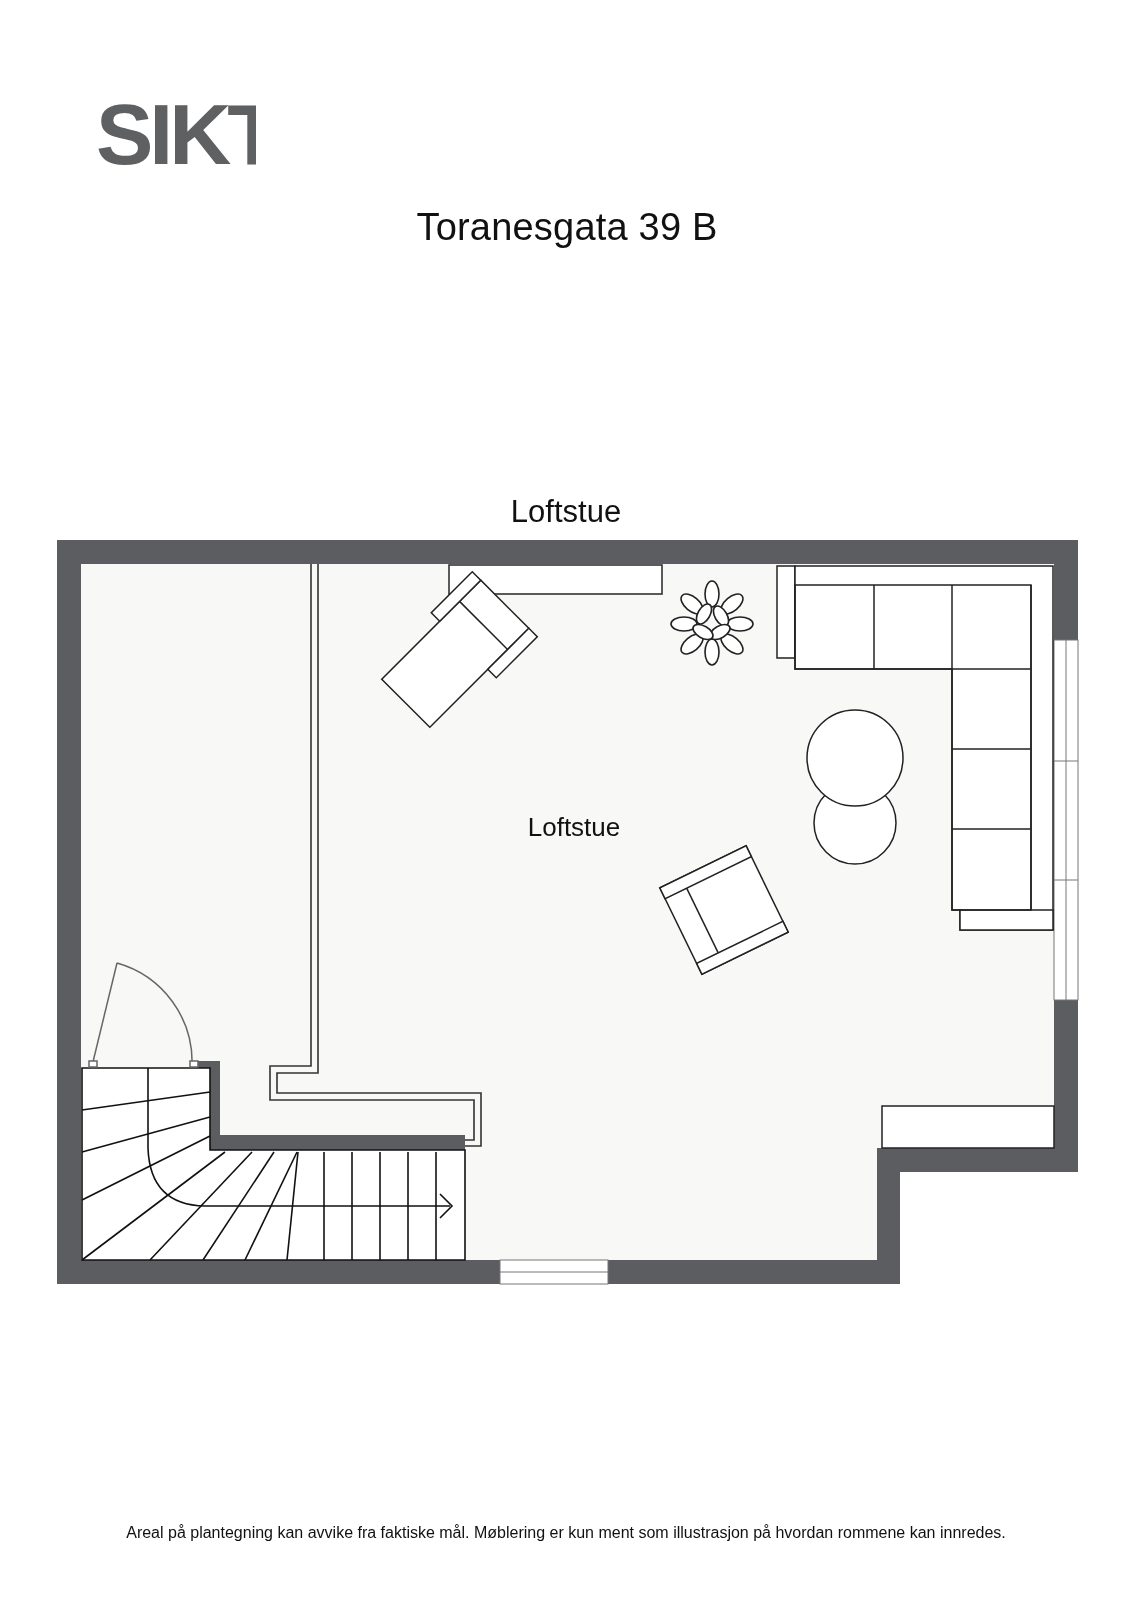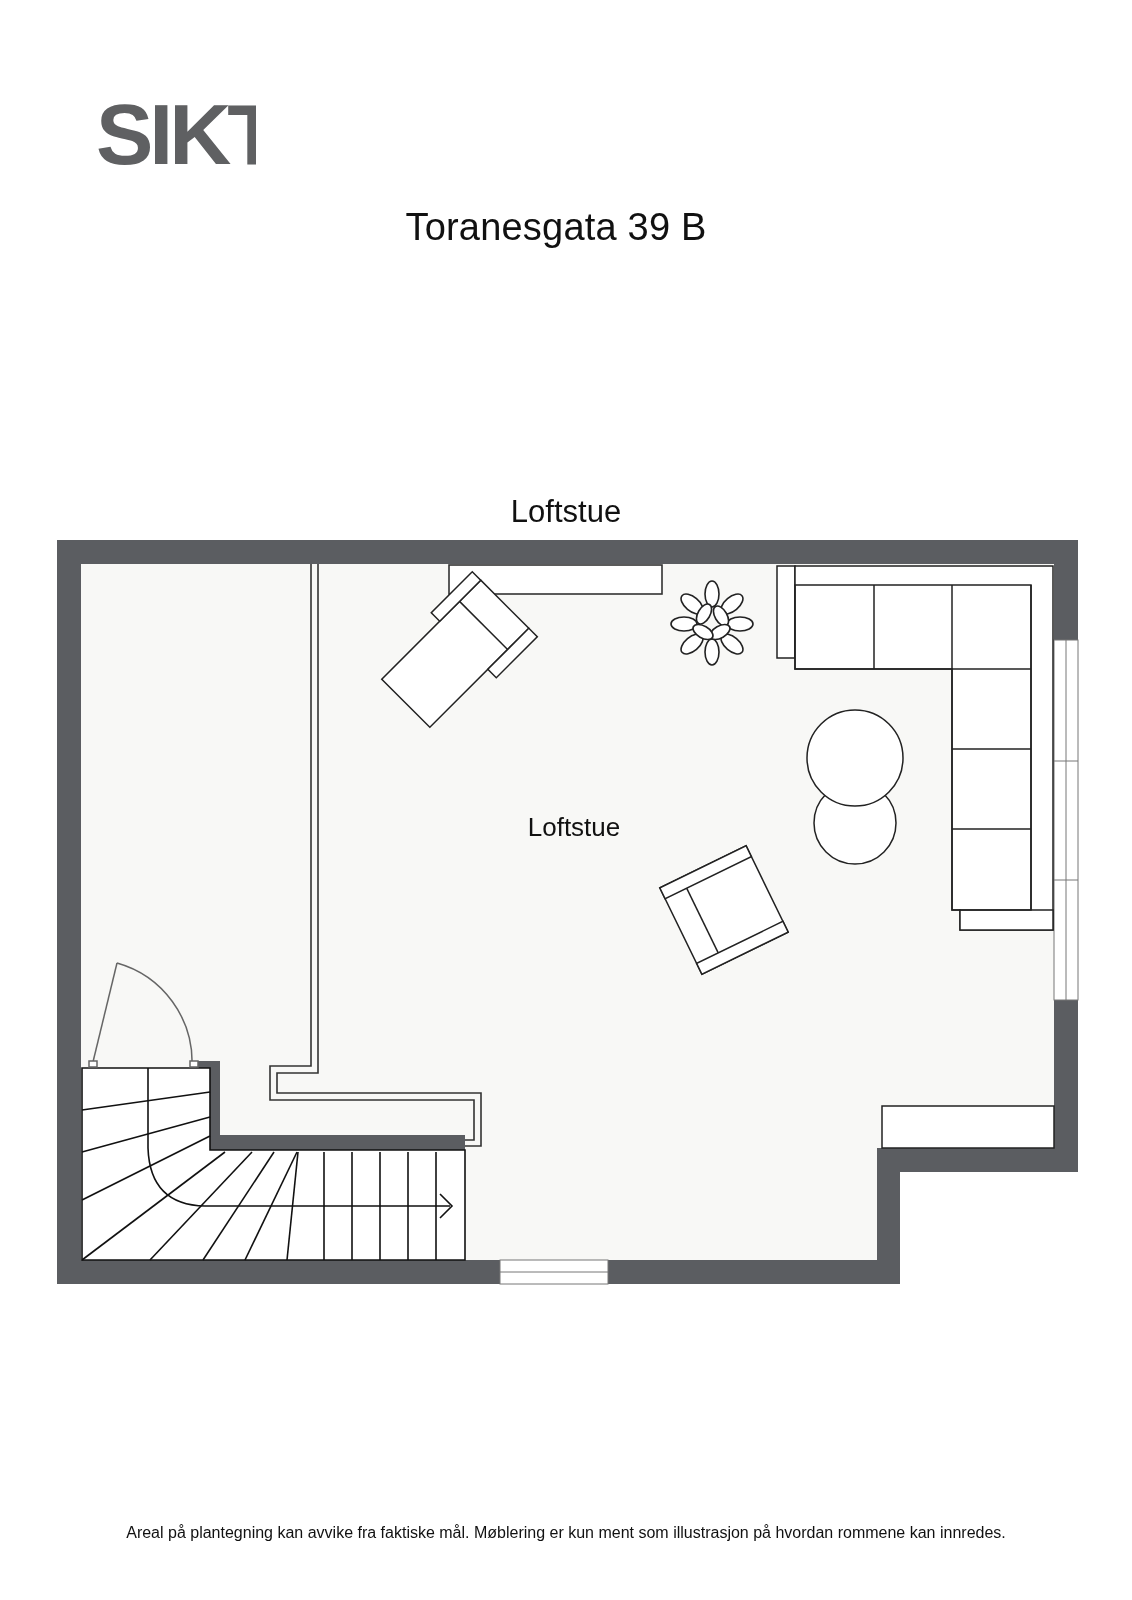--- a/index.html
+++ b/index.html
@@ -1,18 +1,18 @@
 <!DOCTYPE html>
 <html><head>
   <meta charset="utf-8">
   <style>
     html, body { margin: 0; padding: 0; background: #ffffff; }
     body { width: 1132px; height: 1600px; position: relative; overflow: hidden; font-family: "Liberation Sans", sans-serif; }
     .logo { position: absolute; left: 96px; top: 92px; width: 160px; height: 80px; }
-    .address { position: absolute; left: 4px; width: 1104px; top: 206px; text-align: center; font-size: 38px; color: #111; letter-spacing: 0.2px; }
+    .address { position: absolute; left: 15px; width: 1104px; top: 206px; text-align: center; font-size: 38px; color: #111; letter-spacing: 0.2px; }
     .plan-title { position: absolute; left: 0; width: 1132px; top: 494px; text-align: center; font-size: 31px; color: #111; }
     .plan { position: absolute; left: 0; top: 0; width: 1132px; height: 1600px; }
     .room-label { position: absolute; left: 474px; width: 200px; top: 812px; text-align: center; font-size: 26px; color: #111; }
     .footer { position: absolute; left: 0; width: 1132px; top: 1524px; text-align: center; font-size: 16px; color: #111; }
   </style>
 </head>
 <body>
 
 <svg class="logo" viewBox="0 0 160 80">
   <text x="0" y="72" font-family="Liberation Sans, sans-serif" font-weight="bold" font-size="86" fill="#5f6062" letter-spacing="-4">SIKT</text>

